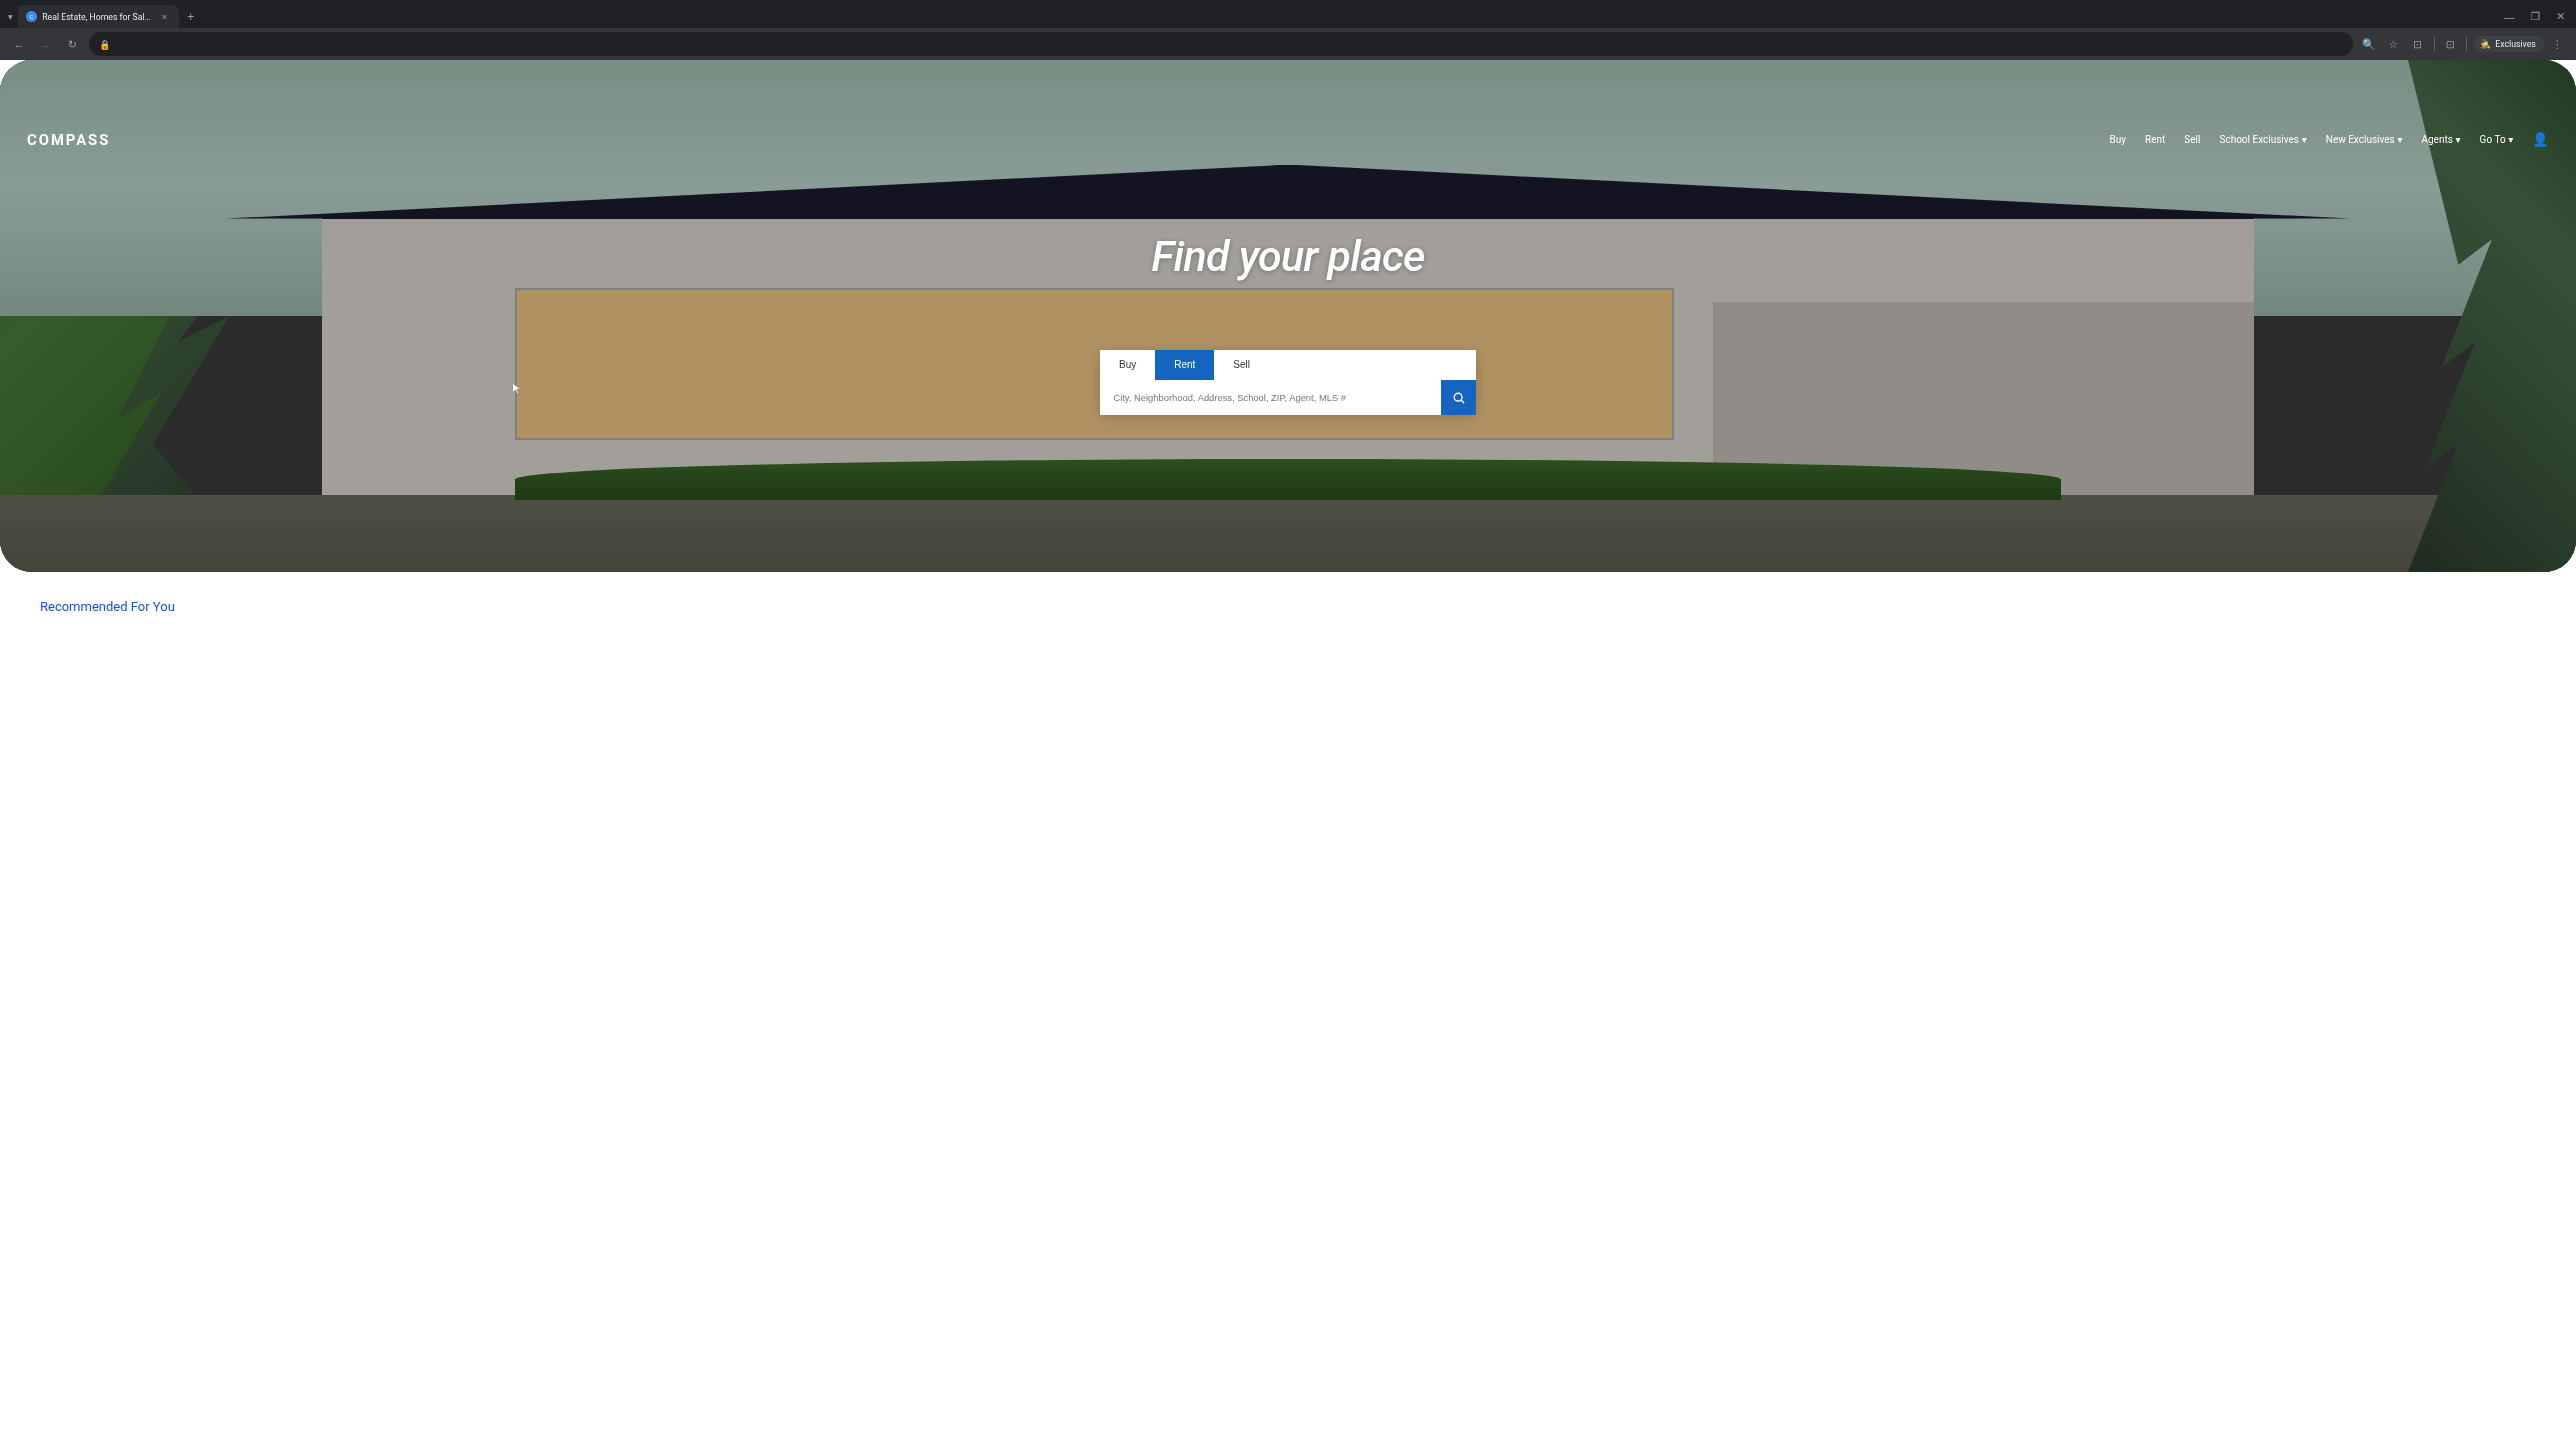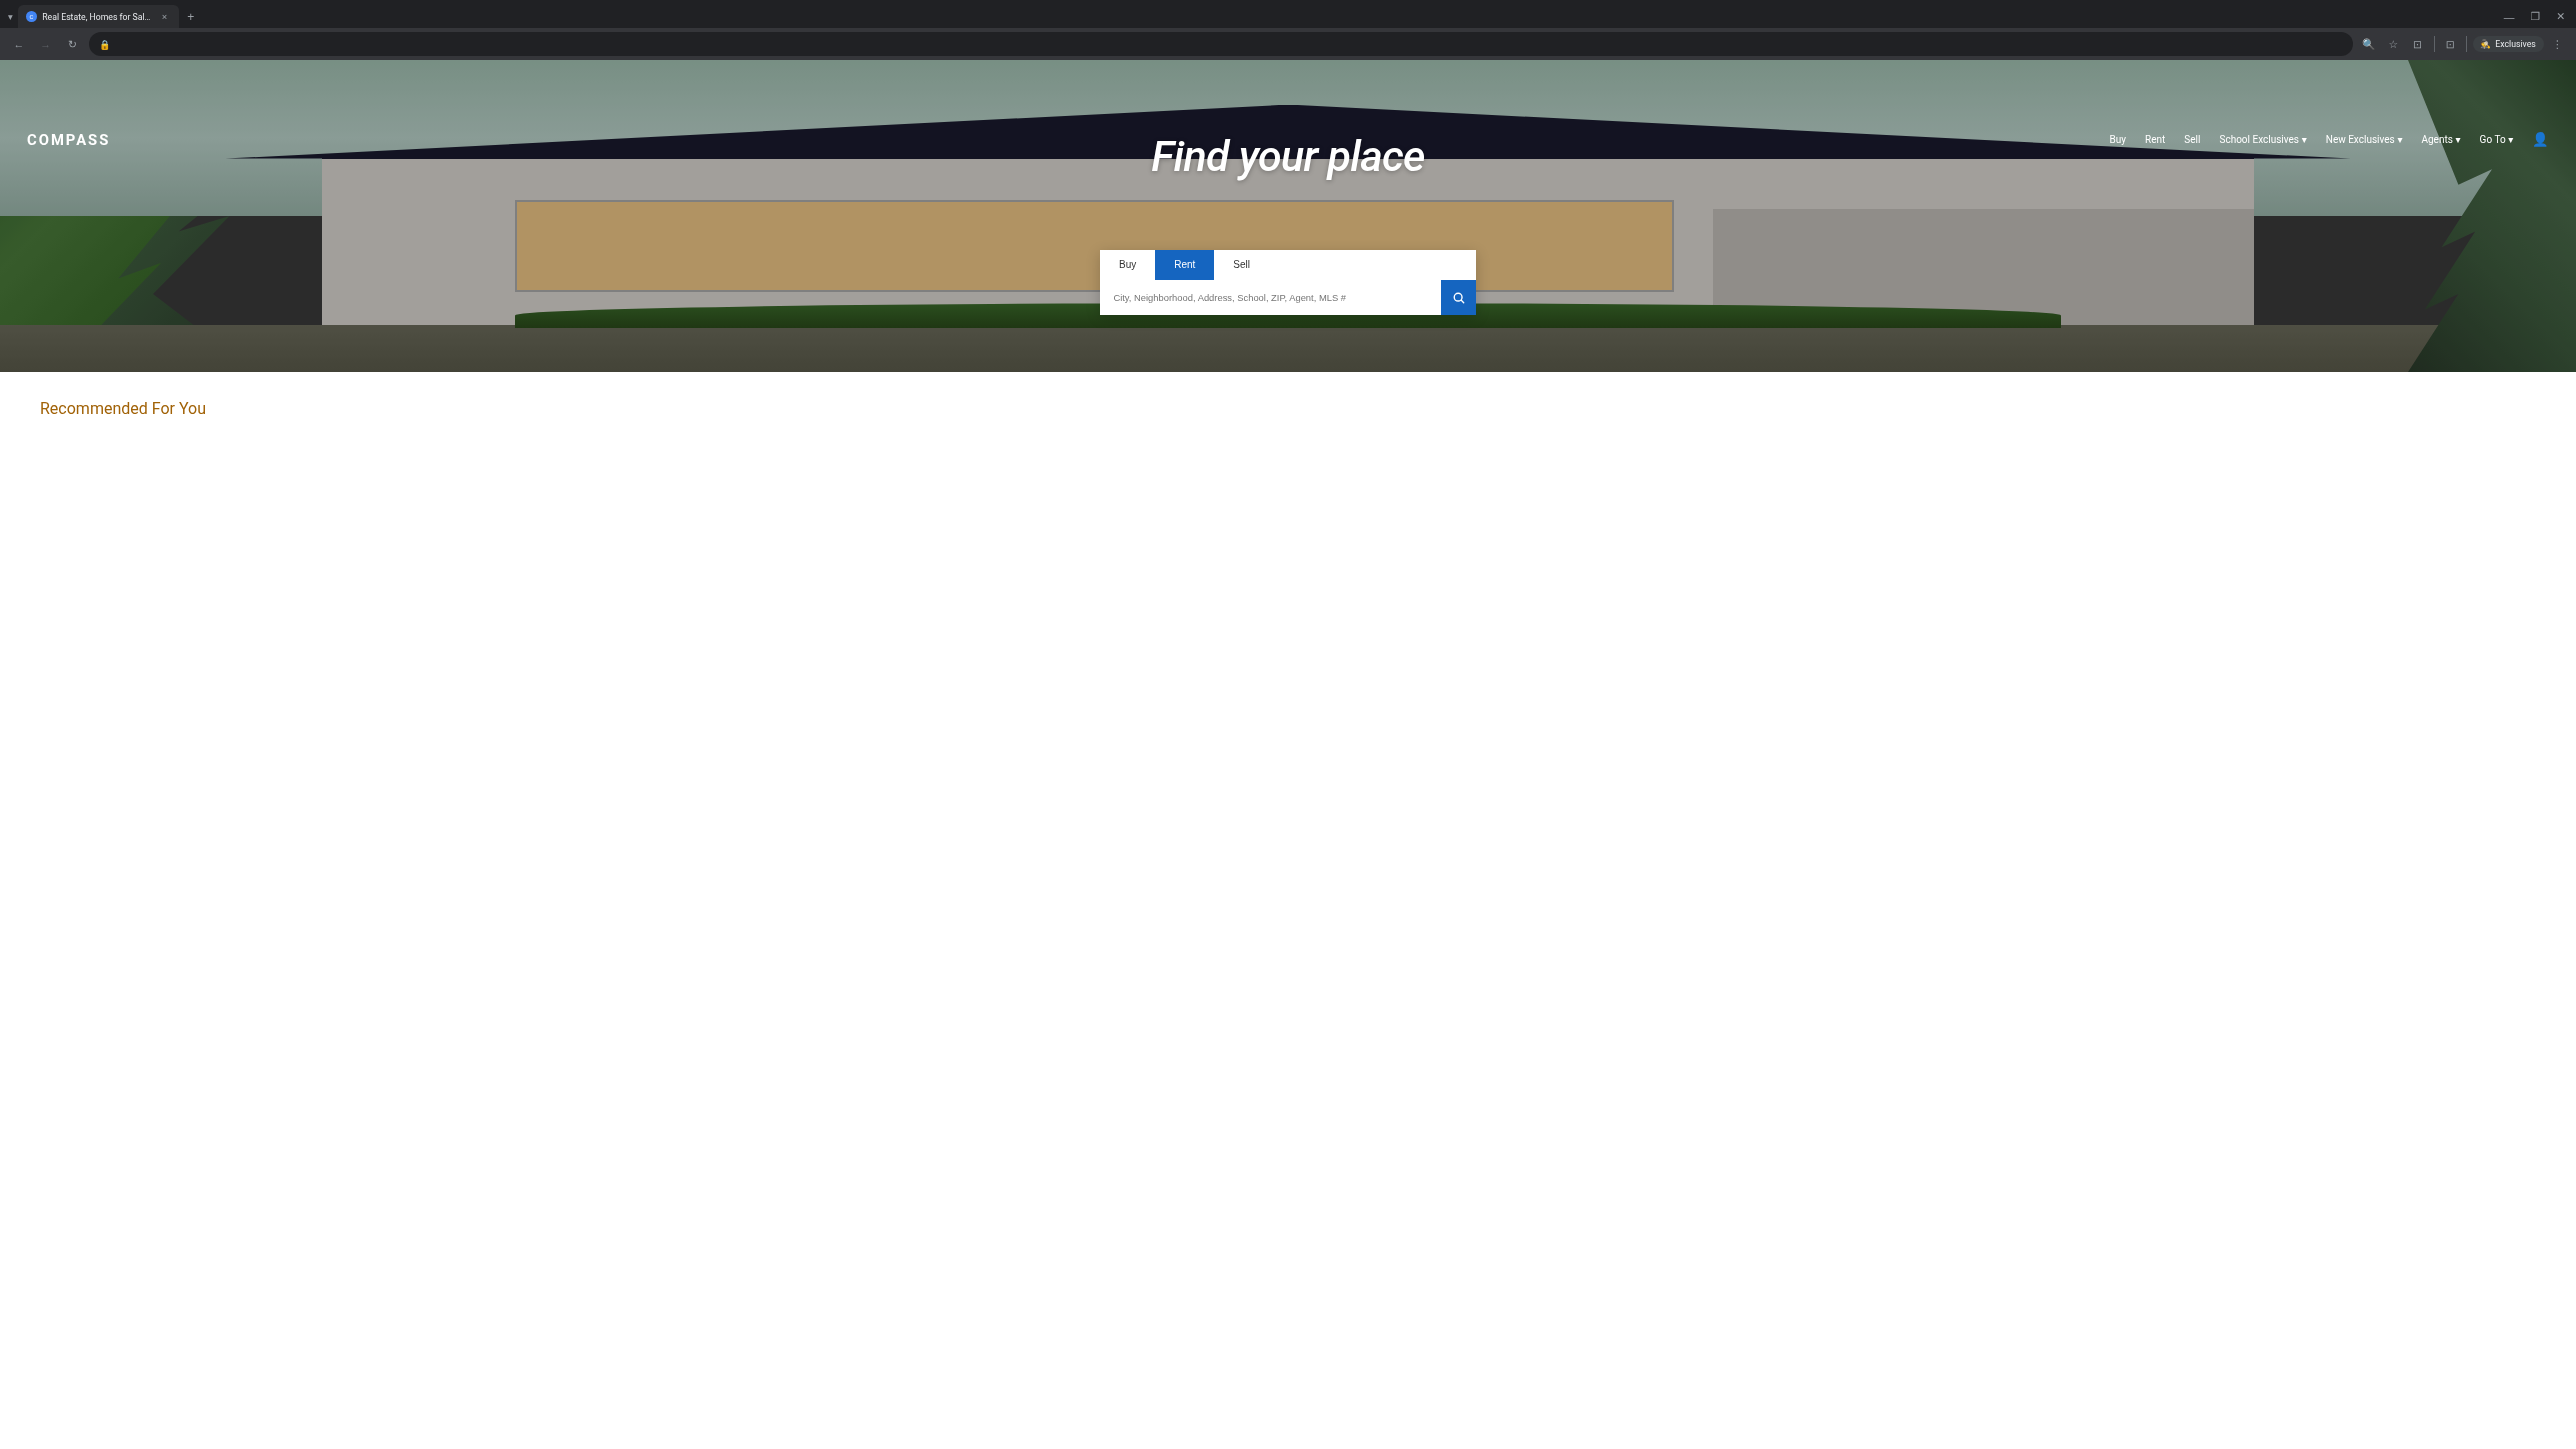--- a/index.html
+++ b/index.html
@@ -260,22 +260,23 @@
     .nav-user-icon {
       color: #fff;
       font-size: 13.4px;
       cursor: pointer;
     }
 
     
     .hero {
       position: relative;
       width: 100%;
-      height: 312px;
+      height: 512px;
       overflow: hidden;
+      border-radius: 32px;
     }
 
     
     .hero-image-sim {
       position: absolute;
       inset: 0;
       background:
         
         linear-gradient(180deg, #a8c5b5 0%, #c5d8cc 20%, #b5c8be 40%, #8aaa9a 50%, #3a3a3a 50%);
       overflow: hidden;
@@ -391,23 +392,23 @@
       flex-shrink: 0;
     }
 
     
     .recommended-section {
       padding: 27px 40px;
       background: #fff;
     }
 
     .recommended-title {
-      font-size: 16px;
+      font-size: 13px;
       font-weight: 400;
-      color: #a16207;
+      color: #1d4ed8;
       margin-bottom: 5.4px;
     }
 
     
     .cursor {
       position: absolute;
       width: 13.4px;
       height: 13.4px;
       pointer-events: none;
       z-index: 9999;

